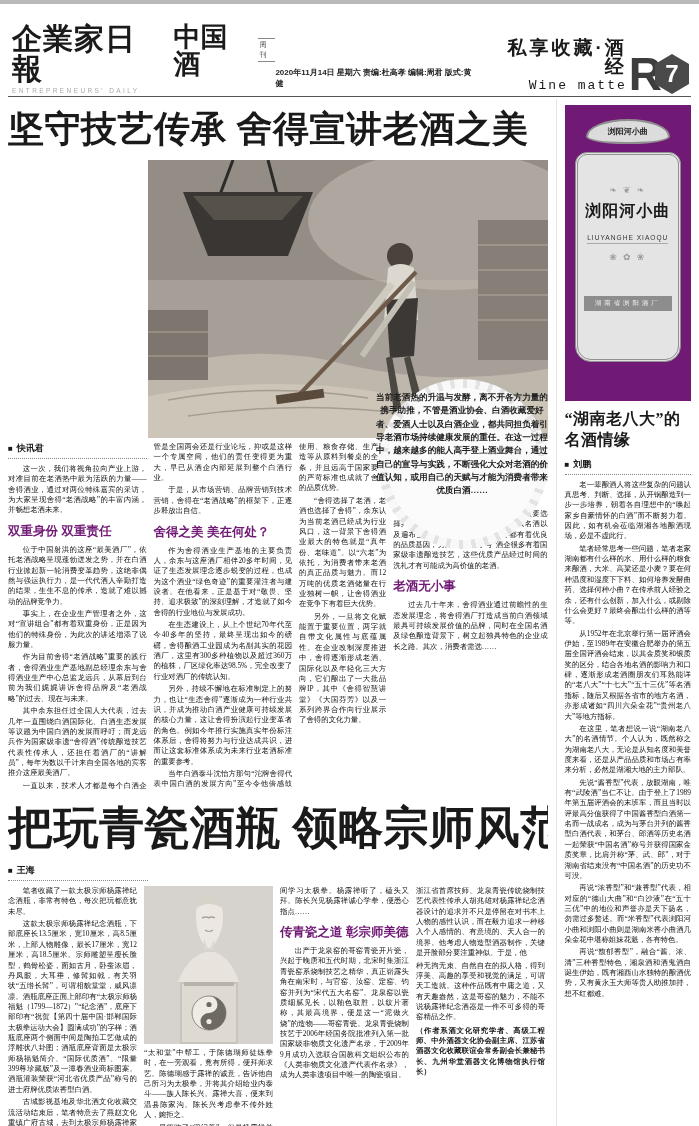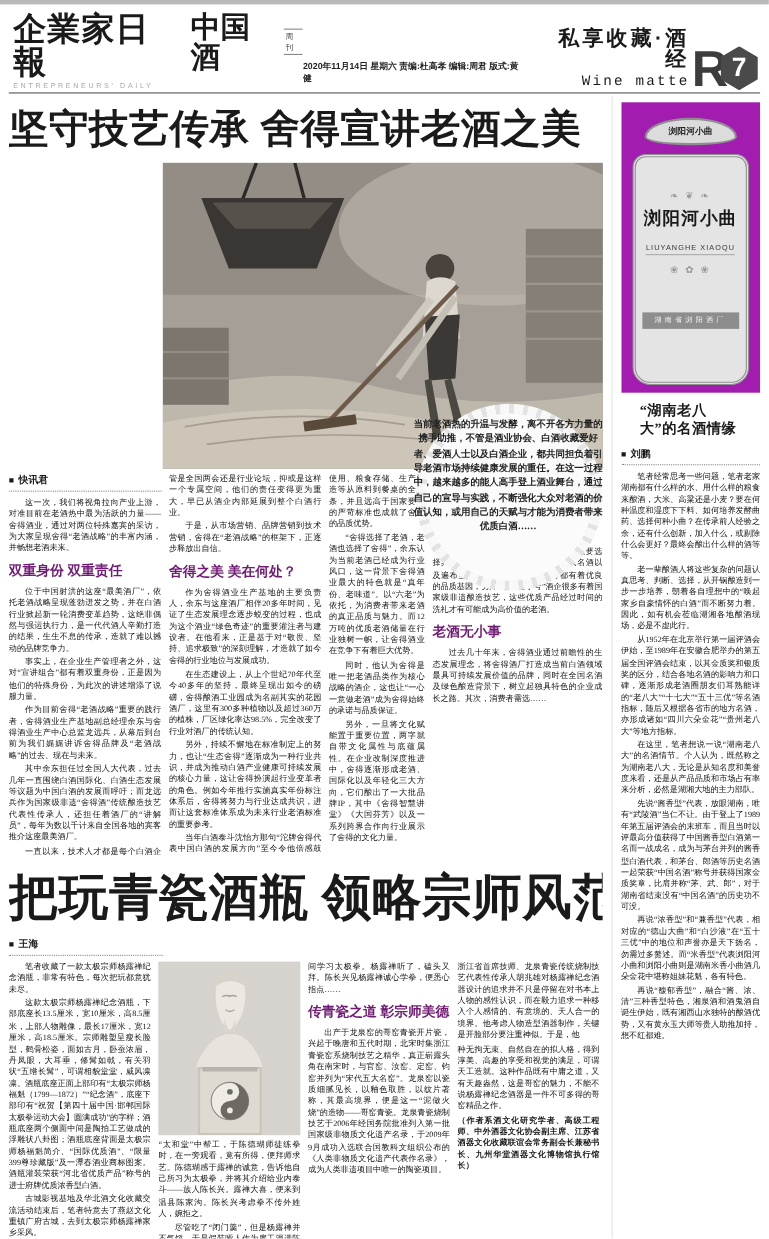--- a/index.html
+++ b/index.html
@@ -4,21 +4,21 @@
 <style>
   * { box-sizing: border-box; }
   html,body { margin:0; padding:0; }
   body {
     width:699px; height:1126px; overflow:hidden; background:#fff;
     font-family:"Liberation Serif", serif; color:#1a1a1a; position:relative;
   }
   .topbar { height:4px; background:#b9b9b9; }
 
   
-  .masthead { display:flex; justify-content:space-between; align-items:flex-end; padding:8px 10px 2px 12px; }
+  .masthead { display:flex; justify-content:space-between; align-items:flex-end; padding:8px 10px 2px 12px;margin-top:12px; }
   .logo-left { display:flex; align-items:flex-start; }
   .logo-cn { font-size:30px; font-weight:900; letter-spacing:1px; line-height:1; }
   .logo-en { font-size:6.5px; color:#aaa; letter-spacing:2.4px; margin-top:3px; font-family:"Liberation Sans",sans-serif; }
   .logo-section { font-size:27px; font-weight:900; margin-left:8px; line-height:1; }
   .logo-edition { font-size:7px; border-top:1px solid #888; border-bottom:1px solid #888; padding:1px 2px; margin:14px 0 0 4px; color:#444; font-family:"Liberation Sans",sans-serif; }
   .masthead-right { display:flex; align-items:flex-end; }
   .dateline { font-size:8px; font-weight:bold; font-family:"Liberation Sans",sans-serif; color:#222; margin:0 10px 5px 0; }
   .section-block { text-align:right; line-height:1; margin-bottom:2px; }
   .section-cn { font-size:19px; font-weight:900; font-family:"Liberation Sans",sans-serif; letter-spacing:3px; }
   .section-en { font-size:13px; font-family:"Liberation Mono",monospace; letter-spacing:2px; margin-top:3px; }
@@ -57,31 +57,31 @@
 
   
   .bottom { margin-top:8px; }
   h2.bottom-headline { font-size:45px; font-weight:900; margin:0 0 6px; letter-spacing:0.5px; white-space:nowrap; overflow:hidden;text-align:center; }
   .bottom-cols { display:flex; gap:7px; height:296px; overflow:hidden; margin-top:4px; }
   .bc { width:129px; }
   .bust { width:100%; height:158px; background:#d4d2cе; background:#d4d2ce; margin-bottom:4px; position:relative; overflow:hidden; }
   .author-note { font-size:7.4px; line-height:1.4; font-weight:bold; font-family:"Liberation Sans",sans-serif; text-align:justify; margin-top:3px; }
 
   
-  .label-art { height:264px; background:#a21caf; margin:6px 0 8px; position:relative; padding:14px 10px; }
+  .label-art { height:296px; background:#701a75; margin:6px 0 8px; position:relative; padding:14px 10px; }
   .label-top { background:#dcdcdc; border:2px solid #8f8f8f; border-radius:50% 50% 46% 46%/70% 70% 30% 30%;
     width:84px; margin:0 auto 8px; text-align:center; font-size:8px; font-weight:bold; padding:5px 2px; color:#222; }
   .label-main { background:#e4e4e4; border:3px double #909090; border-radius:12px 12px 16px 16px;
     padding:30px 6px 10px; text-align:center; position:relative; height:210px; }
   .label-flower { color:#9a9a9a; font-size:9px; letter-spacing:2px; }
   .label-name-cn { font-size:16px; font-weight:900; margin:6px 0 4px; letter-spacing:1px; }
   .label-name-en { font-size:6.6px; letter-spacing:1px; font-family:"Liberation Sans",sans-serif; color:#333;
     border-bottom:1px solid #aaa; display:inline-block; padding-bottom:2px; }
   .label-factory { background:#8d8d8d; color:#f0f0f0; font-size:6.4px; letter-spacing:3px; padding:3px 2px; margin-top:34px; }
-  h3.side-headline { font-size:13px; font-weight:900; line-height:1.3; margin:4px 17px 7px; letter-spacing:0.5px; }
+  h3.side-headline { font-size:16px; font-weight:900; line-height:1.3; margin:4px 0 7px; letter-spacing:0.5px; }
 </style>
 </head>
 <body>
 
 <div class="topbar"></div>
 
 <div class="masthead">
   <div class="logo-left">
     <div>
       <div class="logo-cn">企業家日報</div>
@@ -184,21 +184,20 @@
         <div class="subhead">舍得之美 美在何处？</div>
         <p class="body">作为舍得酒业生产基地的主要负责人，余东与这座酒厂相伴20多年时间，见证了生态发展理念逐步蜕变的过程，也成为这个酒业“绿色奇迹”的重要灌注者与建设者。在他看来，正是基于对“敬畏、坚持、追求极致”的深刻理解，才造就了如今舍得的行业地位与发展成功。</p>
         <p class="body">在生态建设上，从上个世纪70年代至今40多年的坚持，最终呈现出如今的磅礴，舍得酿酒工业园成为名副其实的花园酒厂，这里有300多种植物以及超过360万的植株，厂区绿化率达98.5%，完全改变了行业对酒厂的传统认知。</p>
         <p class="body">另外，持续不懈地在标准制定上的努力，也让“生态舍得”逐渐成为一种行业共识，并成为推动白酒产业健康可持续发展的核心力量，这让舍得扮演起行业变革者的角色。例如今年推行实施真实年份标注体系后，舍得将努力与行业达成共识，进而让这套标准体系成为未来行业老酒标准的重要参考。</p>
         <p class="body">当年白酒泰斗沈怡方那句“沱牌舍得代表中国白酒的发展方向”至今令他倍感鼓舞，这也足以证明舍得生态酿造的珍贵价值。</p>
 
       </div>
       <div class="mc3">
         <p class="body" style="text-indent:0">使用、粮食存储、生产酿造等从原料到餐桌的全链条，并且远高于国家要求的严苛标准也成就了舍得的品质优势。</p>
         <p class="body">“舍得选择了老酒，老酒也选择了舍得”，余东认为当前老酒已经成为行业风口，这一背景下舍得酒业最大的特色就是“真年份、老味道”。以“六老”为依托，为消费者带来老酒的真正品质与魅力。而12万吨的优质老酒储量在行业独树一帜，让舍得酒业在竞争下有着巨大优势。</p>
-        <p class="body">同时，他认为舍得是唯一把老酒品类作为核心战略的酒企，这也让“一心一意做老酒”成为舍得始终的承诺与品质保证。</p>
         <p class="body">另外，一旦将文化赋能置于重要位置，两字就自带文化属性与底蕴属性。在企业改制深度推进中，舍得逐渐形成老酒、国际化以及年轻化三大方向，它们酿出了一大批品牌IP，其中《舍得智慧讲堂》《大国芬芳》以及一系列跨界合作向行业展示了舍得的文化力量。</p>
       </div>
       <div class="mc4">
         <p class="body">对于如何挑选优质老酒，龙远兵建议要选择具有好基因的产品，其中中国十七大名酒以及遍布全国的五十三个名优品牌等都有着优良的品质基因，另外“中华老字号”酒企很多有着国家级非遗酿造技艺，这些优质产品经过时间的洗礼才有可能成为高价值的老酒。</p>
         <div class="subhead">老酒无小事</div>
         <p class="body">过去几十年来，舍得酒业通过前瞻性的生态发展理念，将舍得酒厂打造成当前白酒领域最具可持续发展价值的品牌，同时在全国名酒及绿色酿造背景下，树立起独具特色的企业成长之路。其次，消费者需选……</p>
       </div>
     </div>
 
     <div class="bottom">
@@ -262,21 +261,21 @@
         <div class="label-name-en">LIUYANGHE XIAOQU</div>
         <div class="label-flower" style="margin-top:8px">❀ ✿ ❀</div>
         <div class="label-factory">湖南省浏阳酒厂</div>
       </div>
     </div>
     <h3 class="side-headline">“湖南老八大”的名酒情缘</h3>
     <div class="byline">
       <span class="marker">■</span>
       <span>刘鹏</span>
     </div>
+    <p class="body">老一辈酿酒人将这些复杂的问题认真思考、判断、选择，从开锅酿造到一步一步培养，朝着各自理想中的“唤起家乡自豪情怀的白酒”而不断努力着。因此，如有机会莅临湖湘各地酿酒现场，必是不虚此行。</p>
     <p class="body">笔者经常思考一些问题，笔者老家湖南都有什么样的水、用什么样的粮食来酿酒，大米、高粱还是小麦？要在何种温度和湿度下下料、如何培养发酵曲药、选择何种小曲？在传承前人经验之余，还有什么创新，加入什么，或剔除什么会更好？最终会酿出什么样的酒等等。</p>
-    <p class="body">老一辈酿酒人将这些复杂的问题认真思考、判断、选择，从开锅酿造到一步一步培养，朝着各自理想中的“唤起家乡自豪情怀的白酒”而不断努力着。因此，如有机会莅临湖湘各地酿酒现场，必是不虚此行。</p>
     <p class="body">从1952年在北京举行第一届评酒会伊始，至1989年在安徽合肥举办的第五届全国评酒会结束，以其金质奖和银质奖的区分，结合各地名酒的影响力和口碑，逐渐形成老酒圈朋友们耳熟能详的“老八大”“十七大”“五十三优”等名酒指标，随后又根据各省市的地方名酒，亦形成诸如“四川六朵金花”“贵州老八大”等地方指标。</p>
     <p class="body">在这里，笔者想说一说“湖南老八大”的名酒情节。个人认为，既然称之为湖南老八大，无论是从知名度和美誉度来看，还是从产品品质和市场占有率来分析，必然是湖湘大地的主力部队。</p>
     <p class="body">先说“酱香型”代表，放眼湖南，唯有“武陵酒”当仁不让。由于登上了1989年第五届评酒会的末班车，而且当时以评最高分值获得了中国酱香型白酒第一名而一战成名，成为与茅台并列的酱香型白酒代表，和茅台、郎酒等历史名酒一起荣获“中国名酒”称号并获得国家金质奖章，比肩并称“茅、武、郎”，对于湖南省结束没有“中国名酒”的历史功不可没。</p>
     <p class="body">再说“浓香型”和“兼香型”代表，相对应的“德山大曲”和“白沙液”在“五十三优”中的地位和声誉亦是天下扬名，勿需过多赘述。而“米香型”代表浏阳河小曲和浏阳小曲则是湖南米香小曲酒几朵金花中堪称姐妹花魁，各有特色。</p>
     <p class="body">再说“馥郁香型”，融合“酱、浓、清”三种香型特色，湘泉酒和酒鬼酒自诞生伊始，既有湘西山水独特的酿酒优势，又有黄永玉大师等贵人助推加持，想不红都难。</p>
   </div>
 </div>
 
 </body></html>

